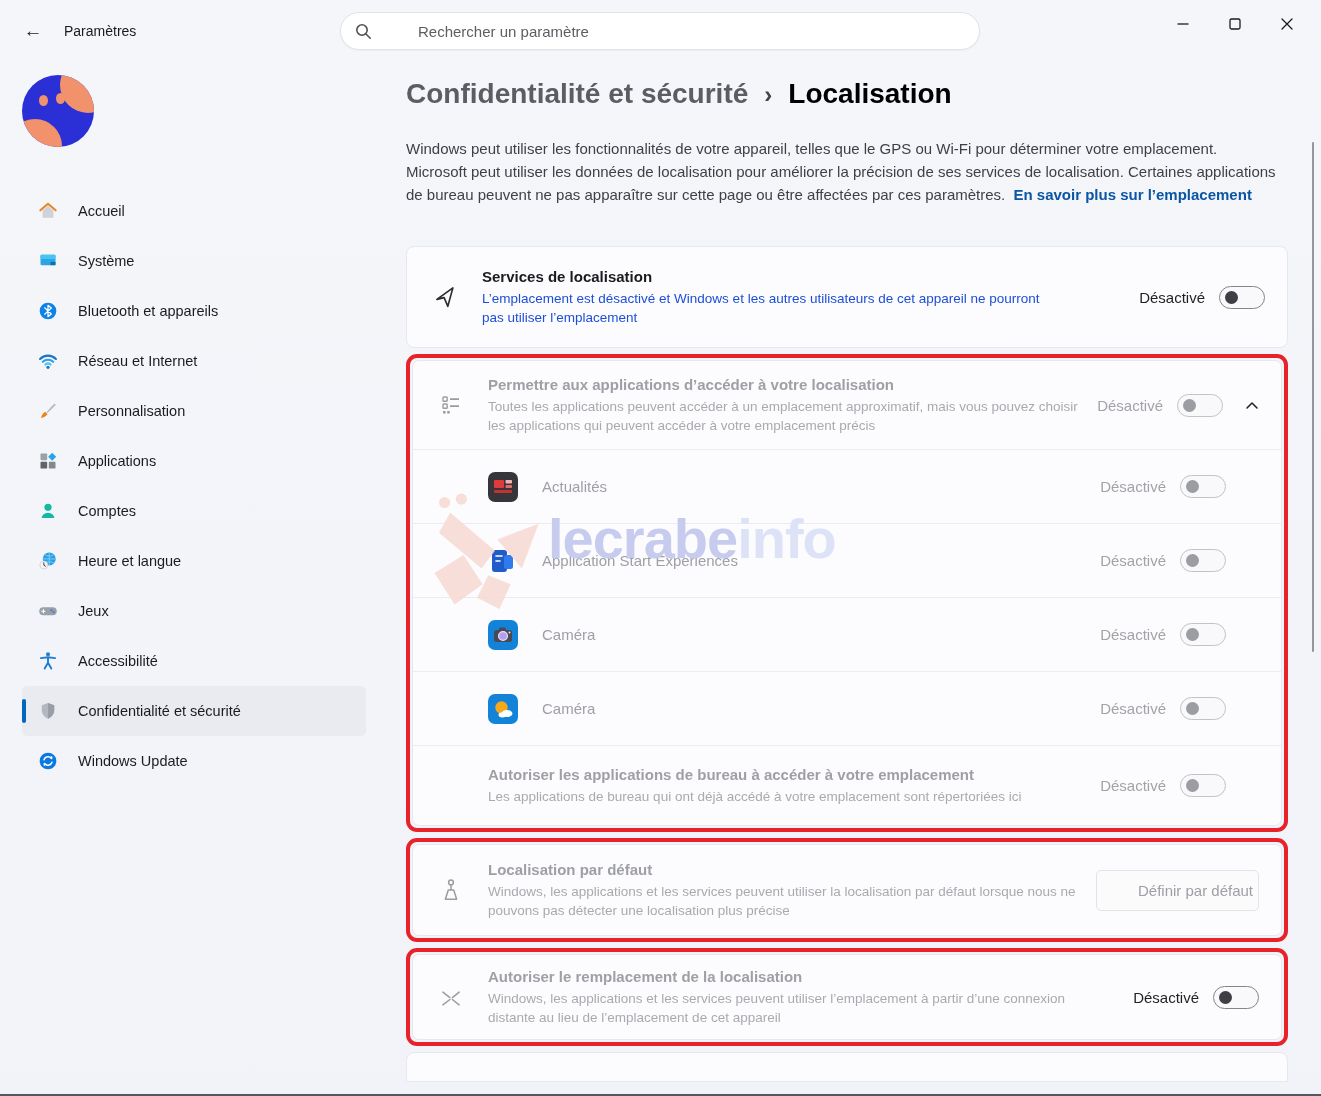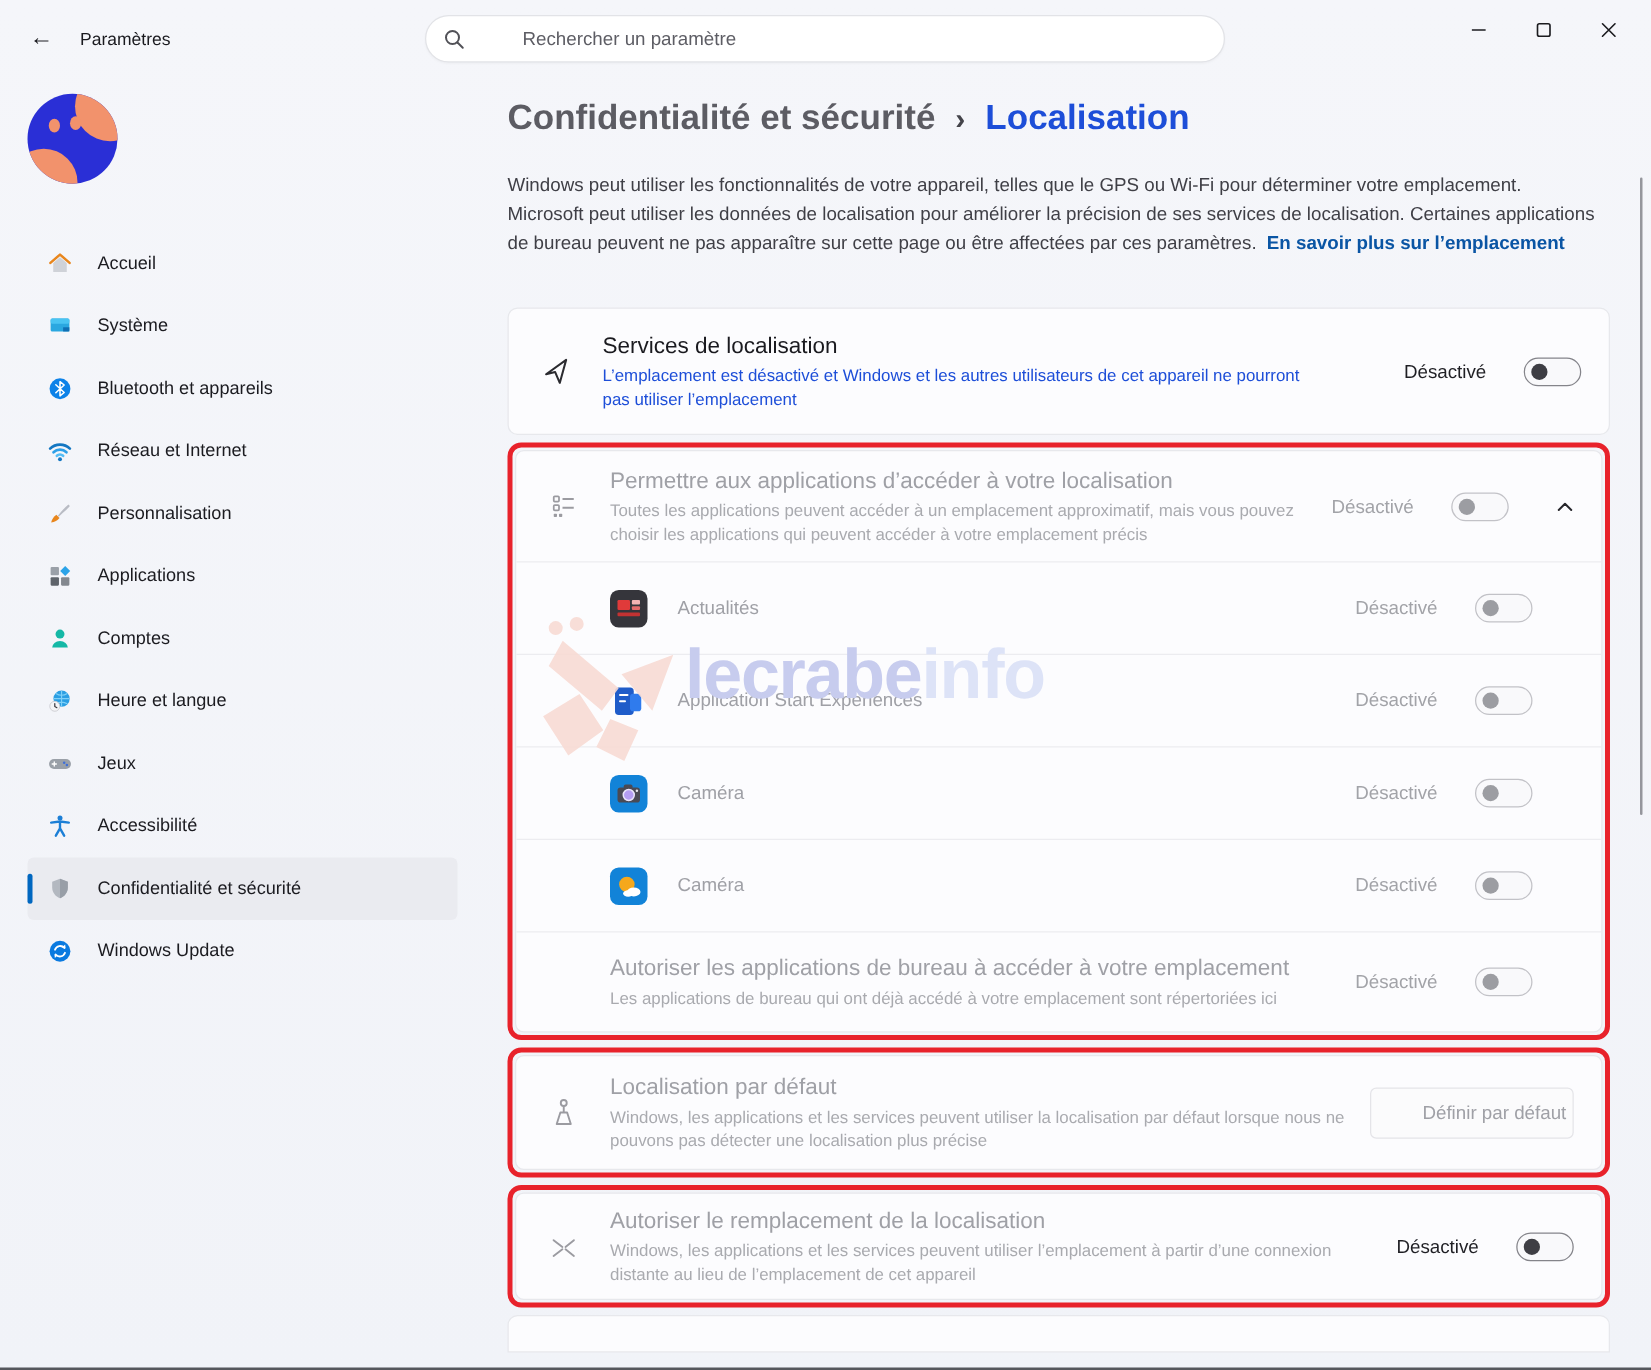--- a/index.html
+++ b/index.html
@@ -42,33 +42,33 @@
   .nav-item.selected { background:#eaebf0; }
   .nav-item.selected::before { content:""; position:absolute; left:0; top:13px; width:3.5px; height:24px;
     border-radius:2px; background:#0067c0; }
   .nav-icon { width:20px; height:20px; flex:none; display:flex; align-items:center; justify-content:center; }
   .nav-label { margin-left:20px; font-size:14.5px; color:#1b1b20; }
   
   .main { flex:1; padding:0 33px 0 36px; position:relative; }
   .page-title { margin-top:16px; font-size:28px; font-weight:600; display:flex; align-items:baseline; }
   .crumb-parent { color:#5c5c63; }
   .crumb-sep { color:#44444a; font-size:24px; margin:0 16px; }
-  .crumb-current { color:#1d4ed8; }
+  .crumb-current { color:#000000; }
   .intro { margin-top:27px; font-size:15px; line-height:23px; color:#3f3f46; max-width:872px; }
   .intro .learn-link { color:#0a55a4; font-weight:600; cursor:pointer; margin-left:4px; }
   .cards { margin-top:40px; }
   .card { background:#fcfcfe; border:1px solid #e7e8ec; border-radius:8px; display:flex; align-items:center;
     padding-right:22px; }
   .card-icon { width:75px; flex:none; display:flex; align-items:center; justify-content:center; }
   .item-text { padding:14px 0; }
-  .item-title { font-size:18px; color:#1a1a1f; }
+  .item-title { font-size:15px; color:#1a1a1f;font-weight:bold; }
   .item-desc { font-size:13.5px; line-height:19px; color:#1d4ed8; margin-top:4px; }
   .dim .item-title { color:#9fa0a6; }
   .dim .item-desc { color:#a9aaaf; }
-  .right-zone { margin-left:auto; display:flex; align-items:center;gap:16px; }
+  .right-zone { margin-left:auto; display:flex; align-items:center; }
   .state-label { font-size:15px; color:#1f1f24; margin-right:14px; }
   .state-label.dimmed { color:#a2a3a8; }
   .toggle { width:46px; height:23px; border-radius:12px; border:1px solid #84848a; background:#f9f9fb;
     position:relative; flex:none; cursor:pointer; }
   .toggle .knob { width:13px; height:13px; border-radius:50%; background:#3e3e44; position:absolute; left:5px; top:4px; }
   .toggle.off-disabled { border-color:#c2c2c7; }
   .toggle.off-disabled .knob { background:#9c9da2; }
   .w580 { max-width:580px; } .w615 { max-width:620px; } .w590 { max-width:595px; }
   .w605 { max-width:610px; } .w596 { max-width:598px; }
   .red-box { border:4px solid #e8222b; border-radius:11px; padding:2px; margin-top:6px; }

